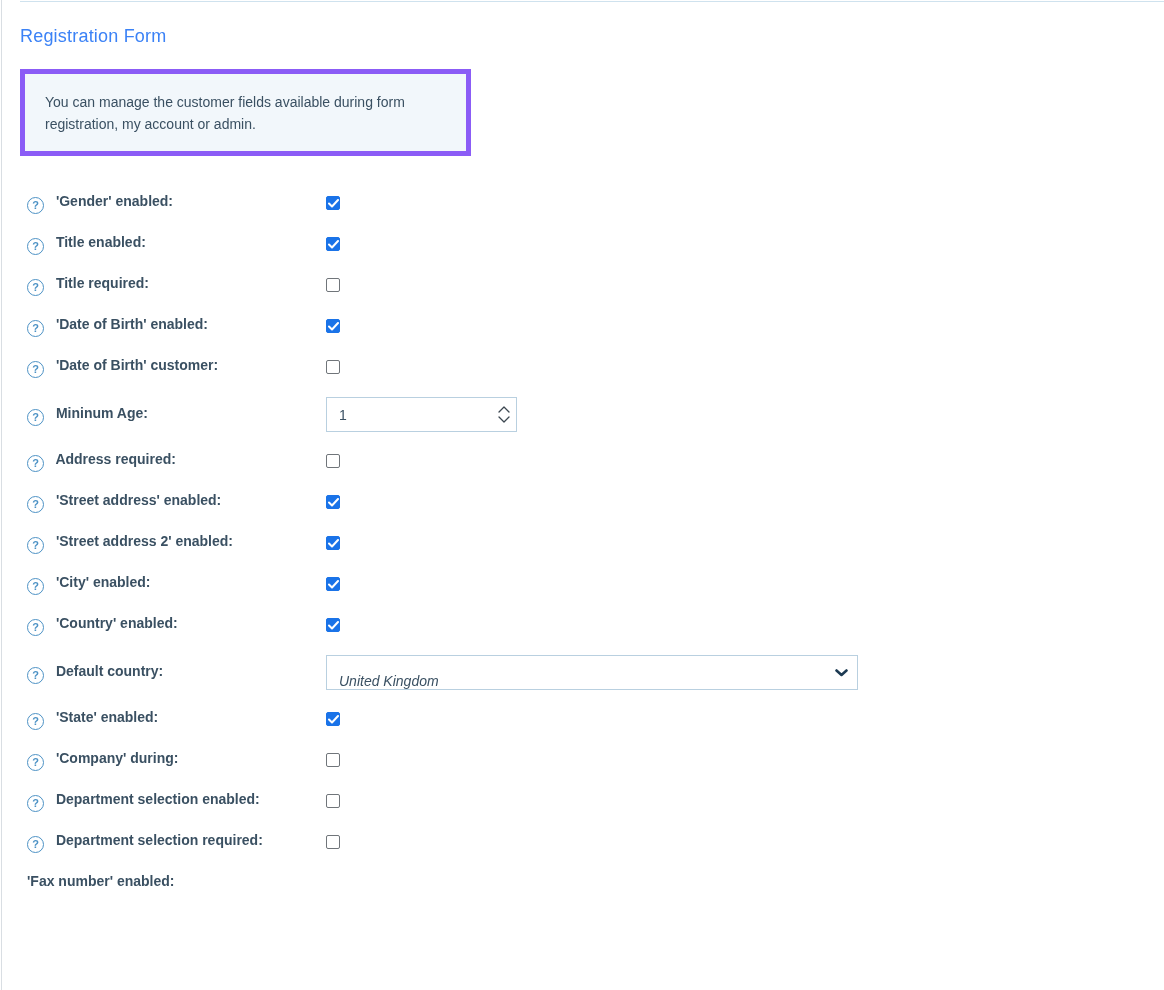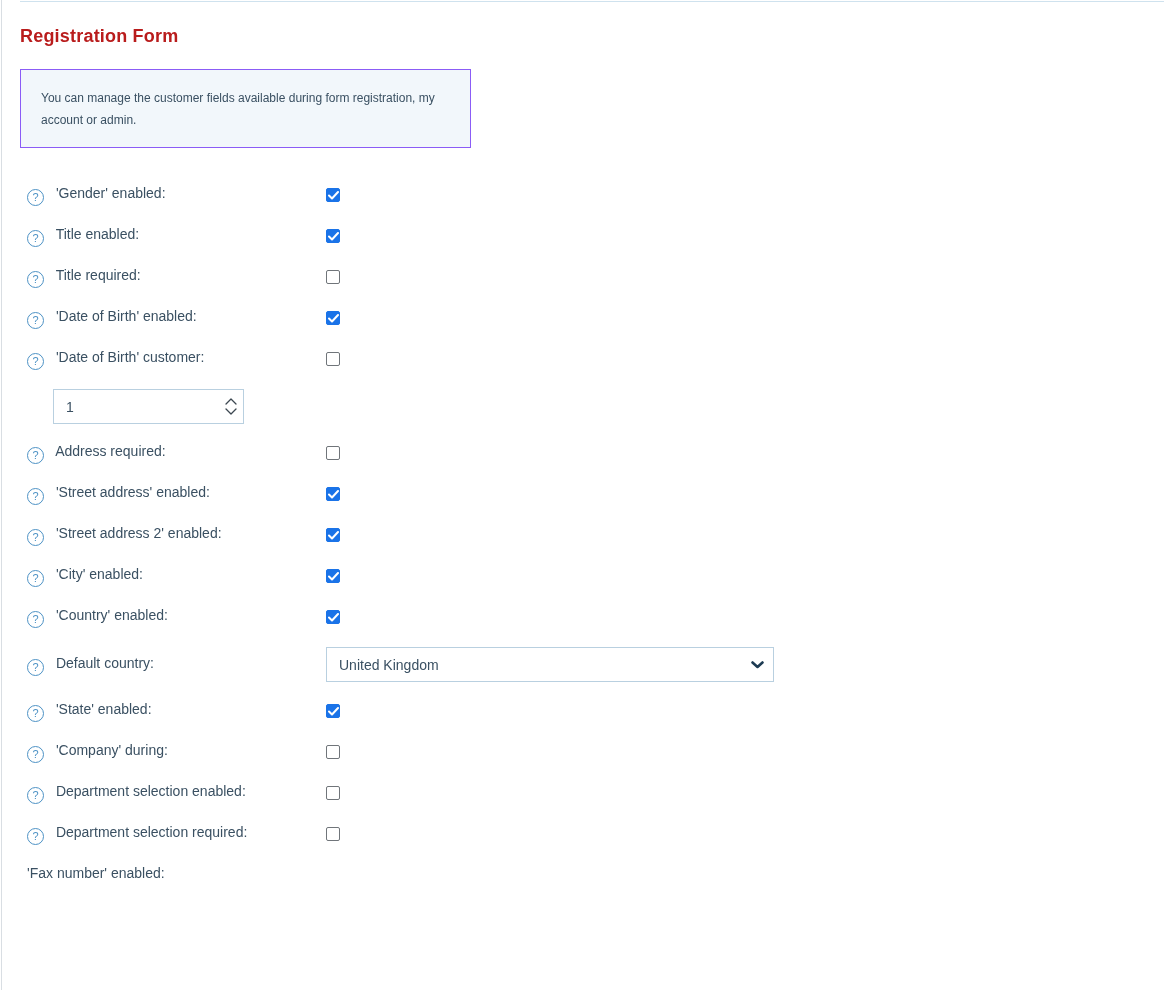--- a/index.html
+++ b/index.html
@@ -15,32 +15,32 @@
     background: #d9dee3;
   }
   .top-border {
     position: absolute; left: 20px; right: 0; top: 1px; height: 1px;
     background: #cfe2ee;
   }
   .content { padding: 26px 0 0 20px; }
 
   .page-title {
     font-size: 18px;
-    font-weight: 700;
-    color: #b91c1c;
+    font-weight: 400;
+    color: #3b82f6;
     letter-spacing: 0.2px;
   }
 
   .info-box {
     margin-top: 22px;
     width: 451px;
-    border: 1px solid #8b5cf6;
+    border: 5px solid #8b5cf6;
     background: #f2f7fb;
     padding: 17px 20px 16px 20px;
-    font-size: 12px;
+    font-size: 14px;
     line-height: 22px;
     color: #3a5062;
   }
 
   .fields { margin-top: 36px; }
 
   .form-row {
     display: flex;
     align-items: center;
     margin-bottom: 19px;
@@ -48,20 +48,21 @@
   .form-row.tall { margin-bottom: 18px; }
 
   .label-col {
     width: 290px;
     margin-left: -17px;
     text-indent: 24px;
     font-size: 14px;
     line-height: 18px;
     color: #3a5062;
     flex: none;
+    font-weight: bold;
   }
   .help-icon {
     display: inline-block;
     text-indent: 0;
     width: 17px; height: 17px;
     border: 1px solid #4d92c5;
     border-radius: 50%;
     color: #4d92c5;
     font-size: 11px;
     line-height: 15px;
@@ -112,29 +113,30 @@
     display: flex; flex-direction: column;
     justify-content: center;
     gap: 3px;
     cursor: pointer;
   }
   .spinners svg { display: block; }
 
   
   .select-box {
     position: relative;
-    width: 448px; height: 35px;
+    width: 532px; height: 35px;
     border: 1px solid #b9d0e0;
     background: #ffffff;
     display: flex;
-    align-items: center;
+    align-items: flex-end;
     padding: 0 30px 0 12px;
     font-size: 14px;
     color: #3a5062;
     cursor: pointer;
+    font-style: italic;
   }
   .select-box .chev {
     position: absolute; right: 9px; top: 50%;
     margin-top: -4px;
   }
 </style>
 </head>
 <body>
 
 <div class="left-border"></div>
@@ -204,20 +206,24 @@
     <div class="label-col">
       <span class="help-icon">?</span>
       <label class="field-label">'Date of Birth' customer:</label>
     </div>
     <div class="control-col">
           <span class="cb unchecked"></span>
         </div>
   </div>
 
   <div class="form-row tall">
+    <div class="label-col">
+      <span class="help-icon">?</span>
+      <label class="field-label">Mininum Age:</label>
+    </div>
     <div class="control-col">
           <div class="num-box"><input type="text" value="1" style=""><span class="spinners">
               <svg width="12" height="7" viewBox="0 0 12 7">
                 <path d="M1 6 L6 1 L11 6" fill="none" stroke="#3c4750" stroke-width="1.3" stroke-linecap="round" stroke-linejoin="round"></path>
               </svg>
               <svg width="12" height="7" viewBox="0 0 12 7">
                 <path d="M1 1 L6 6 L11 1" fill="none" stroke="#3c4750" stroke-width="1.3" stroke-linecap="round" stroke-linejoin="round"></path>
               </svg>
             </span></div>
         </div>

